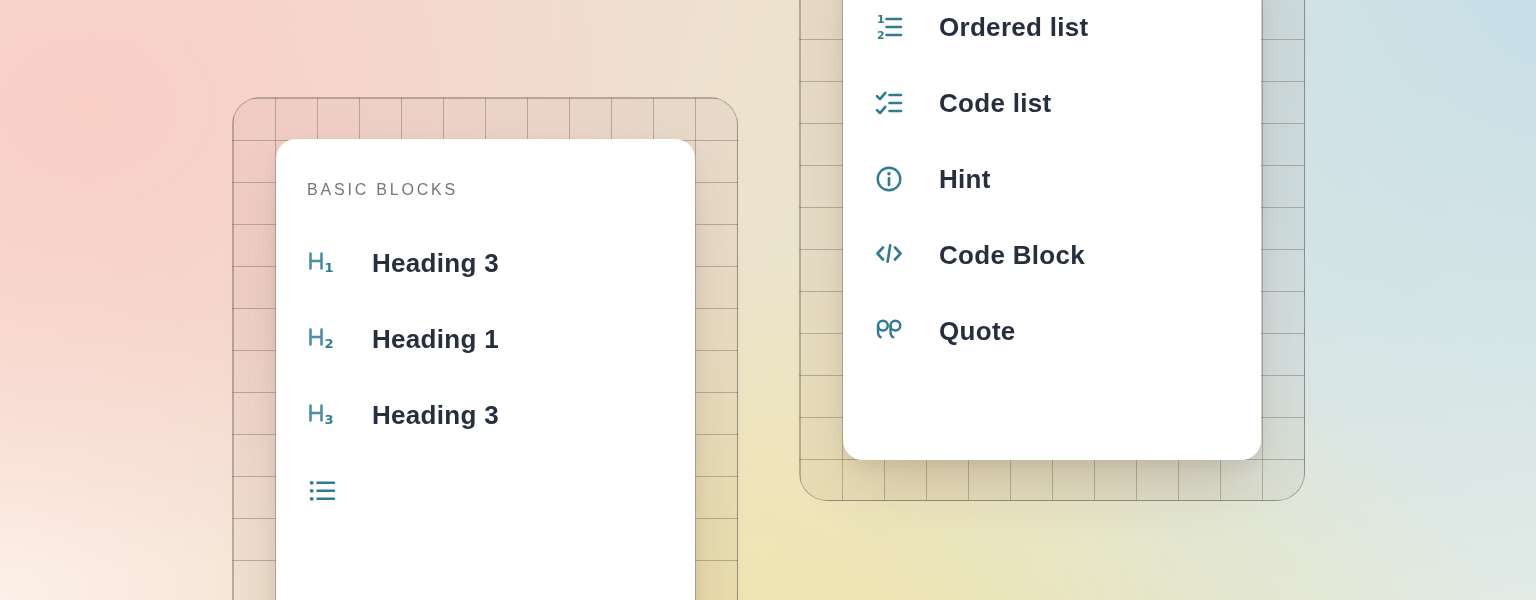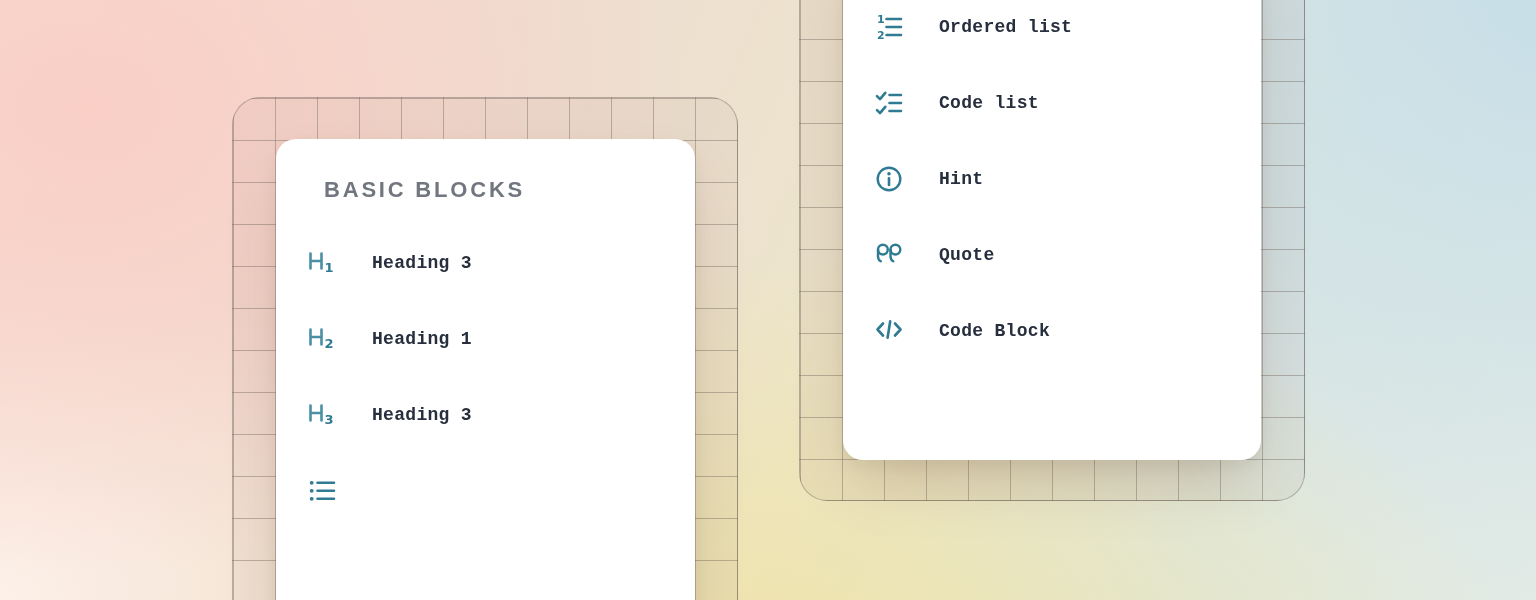--- a/index.html
+++ b/index.html
@@ -39,47 +39,46 @@
   .card{
     position:absolute;
     background:var(--card-background);
     border-radius:20px;
     box-shadow:0 30px 60px -15px rgba(125,85,60,0.28), 0 6px 16px rgba(0,0,0,0.05);
   }
   .card.left { left:276px; top:139px; width:419px; height:530px; }
   .card.right{ left:843px; top:-60px; width:418px; height:520px; }
 
   .section-label{
-    margin:40px 0 0 48px;
-    font-size:22px;
-    font-weight:700;
+    margin:40px 0 0 31px;
+    font-size:16px;
+    font-weight:400;
     letter-spacing:2.8px;
     line-height:21px;
     color:var(--section-label-color);
     text-transform:uppercase;
   }
   .card.left  .menu-list{margin-top:25px}
   .card.right .menu-list{padding-top:49px}
 
   .menu-item{
     display:flex;
     align-items:center;
     height:76px;
     padding-left:31px;
     cursor:pointer;
   }
   .mi-icon{width:30px;height:30px;flex:0 0 30px}
   .mi-label{
     margin-left:35px;
-    font-size:18px;
+    font-size:26px;
     font-weight:700;
     letter-spacing:0.3px;
     color:var(--item-text);
     white-space:nowrap;
-    font-family:Liberation Mono, monospace;
   }
 
   
   .stk{fill:none;stroke:var(--accent);stroke-width:2.6;stroke-linecap:round;stroke-linejoin:round}
   .stk-thin{fill:none;stroke:var(--accent);stroke-width:2.4;stroke-linecap:round;stroke-linejoin:round}
   .stk-light{fill:none;stroke:var(--accent-light);stroke-width:2.6;stroke-linecap:round;stroke-linejoin:round}
   .fil{fill:var(--accent);stroke:none}
   .glyph{fill:var(--accent);font-family:"DejaVu Sans",sans-serif;font-weight:700}
 </style>
 </head>
@@ -154,29 +153,29 @@
       <svg class="mi-icon" viewBox="0 0 30 30">
         <circle class="stk-thin" cx="15" cy="15" r="11.3"></circle>
         <circle class="fil" cx="15" cy="9.8" r="1.8"></circle>
         <path class="stk" d="M15 14.2V21"></path>
       </svg>
       <span class="mi-label">Hint</span>
     </div>
 
     <div class="menu-item">
       <svg class="mi-icon" viewBox="0 0 30 30">
+        <path class="stk" d="M9 7.5 L3.5 13.5 L9 19.5 M21 7.5 L26.5 13.5 L21 19.5 M16.2 5.3 L13.6 21.7"></path>
+      </svg>
+      <span class="mi-label">Code Block</span>
+    </div>
+
+    <div class="menu-item">
+      <svg class="mi-icon" viewBox="0 0 30 30">
         <circle class="stk-thin" cx="8.9" cy="9.6" r="4.9"></circle>
         <path class="stk-thin" d="M4 9.6 L4 16.2 Q4 19.9 6.8 21.3"></path>
         <circle class="stk-thin" cx="21.4" cy="9.6" r="4.9"></circle>
         <path class="stk-thin" d="M16.5 9.6 L16.5 16.2 Q16.5 19.9 19.3 21.3"></path>
       </svg>
       <span class="mi-label">Quote</span>
     </div>
 
-    <div class="menu-item">
-      <svg class="mi-icon" viewBox="0 0 30 30">
-        <path class="stk" d="M9 7.5 L3.5 13.5 L9 19.5 M21 7.5 L26.5 13.5 L21 19.5 M16.2 5.3 L13.6 21.7"></path>
-      </svg>
-      <span class="mi-label">Code Block</span>
-    </div>
-
   </div>
 </div>
 
 </body></html>

